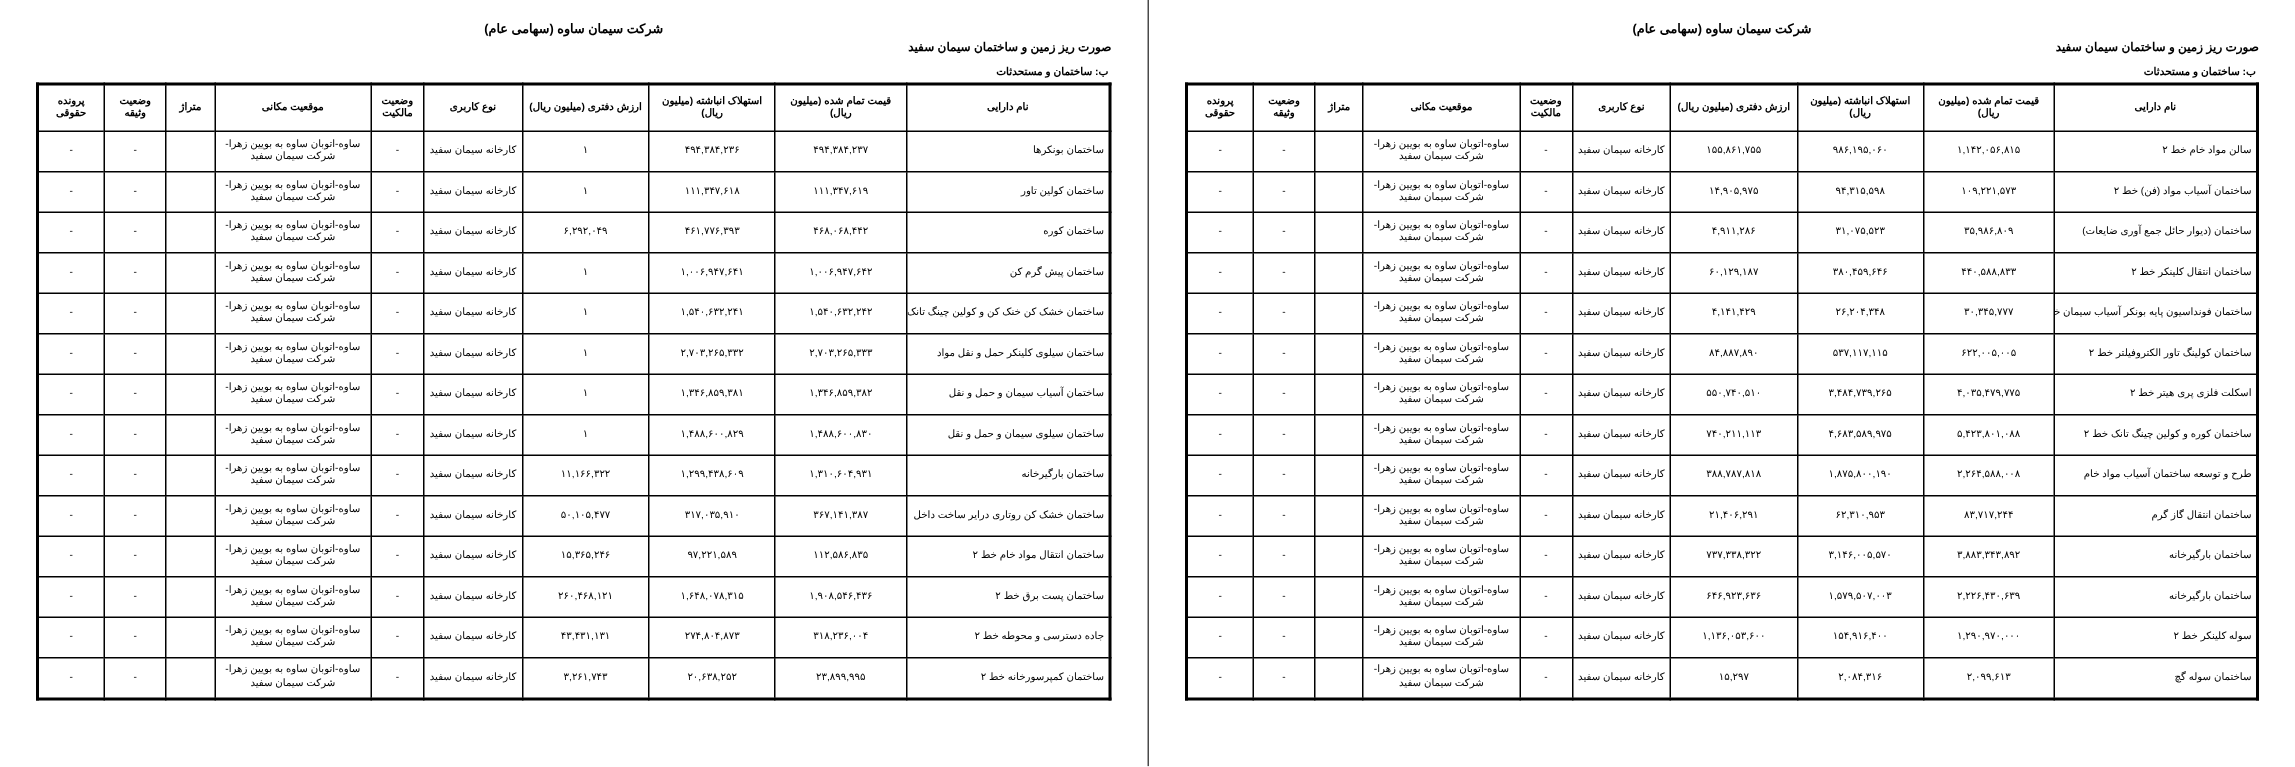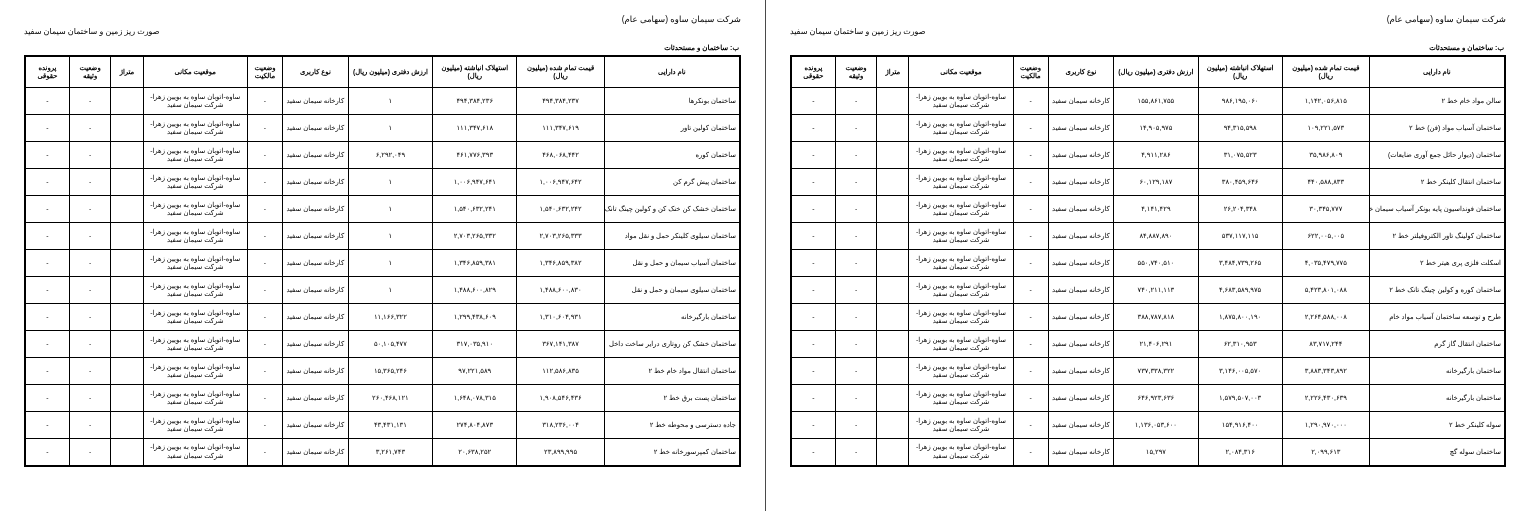--- a/index.html
+++ b/index.html
@@ -2,22 +2,22 @@
 <html lang="fa"><head>
 <meta charset="utf-8">
 <style>
   html,body{margin:0;padding:0;background:#fff;}
   body{font-family:"Liberation Sans", sans-serif; color:#000;}
   .sheet{position:relative;width:1530px;height:511px;background:#ffffff;overflow:hidden;}
   .page{position:absolute;top:0;height:511px;width:765px;background:#fff;box-sizing:border-box;}
   .page-left{left:0;}
   .page-right{left:765px;border-left:1px solid #4a4a4a;}
   .page-inner{padding:13px 24px 0 24px;direction:rtl;}
-  .doc-title{text-align:right;font-size:8.5px;font-weight:normal;line-height:13px;margin:0;}
-  .doc-subtitle{text-align:left;font-size:8px;font-weight:normal;line-height:12px;margin:0 0 6px 0;}
+  .doc-title{text-align:center;font-size:8.5px;font-weight:bold;line-height:13px;margin:0;}
+  .doc-subtitle{text-align:right;font-size:8px;font-weight:bold;line-height:12px;margin:0 0 6px 0;}
   .section-label{text-align:right;font-size:7px;font-weight:bold;margin:0 2px 3px 0;}
   table.assets{width:100%;border-collapse:collapse;table-layout:fixed;direction:rtl;
     border:2px solid #000;}
   table.assets th, table.assets td{border:1px solid #000;padding:0 3px;overflow:hidden;
     font-size:6.8px;line-height:8.5px;vertical-align:middle;}
   table.assets thead th{font-weight:bold;text-align:center;height:30px;}
   table.assets tbody tr{height:27px;}
   td.txt{text-align:right;white-space:nowrap;overflow:visible;font-size:6.8px;}
   td.num{direction:ltr;text-align:center;white-space:nowrap;font-size:6.6px;}
   td.mid{text-align:center;}

